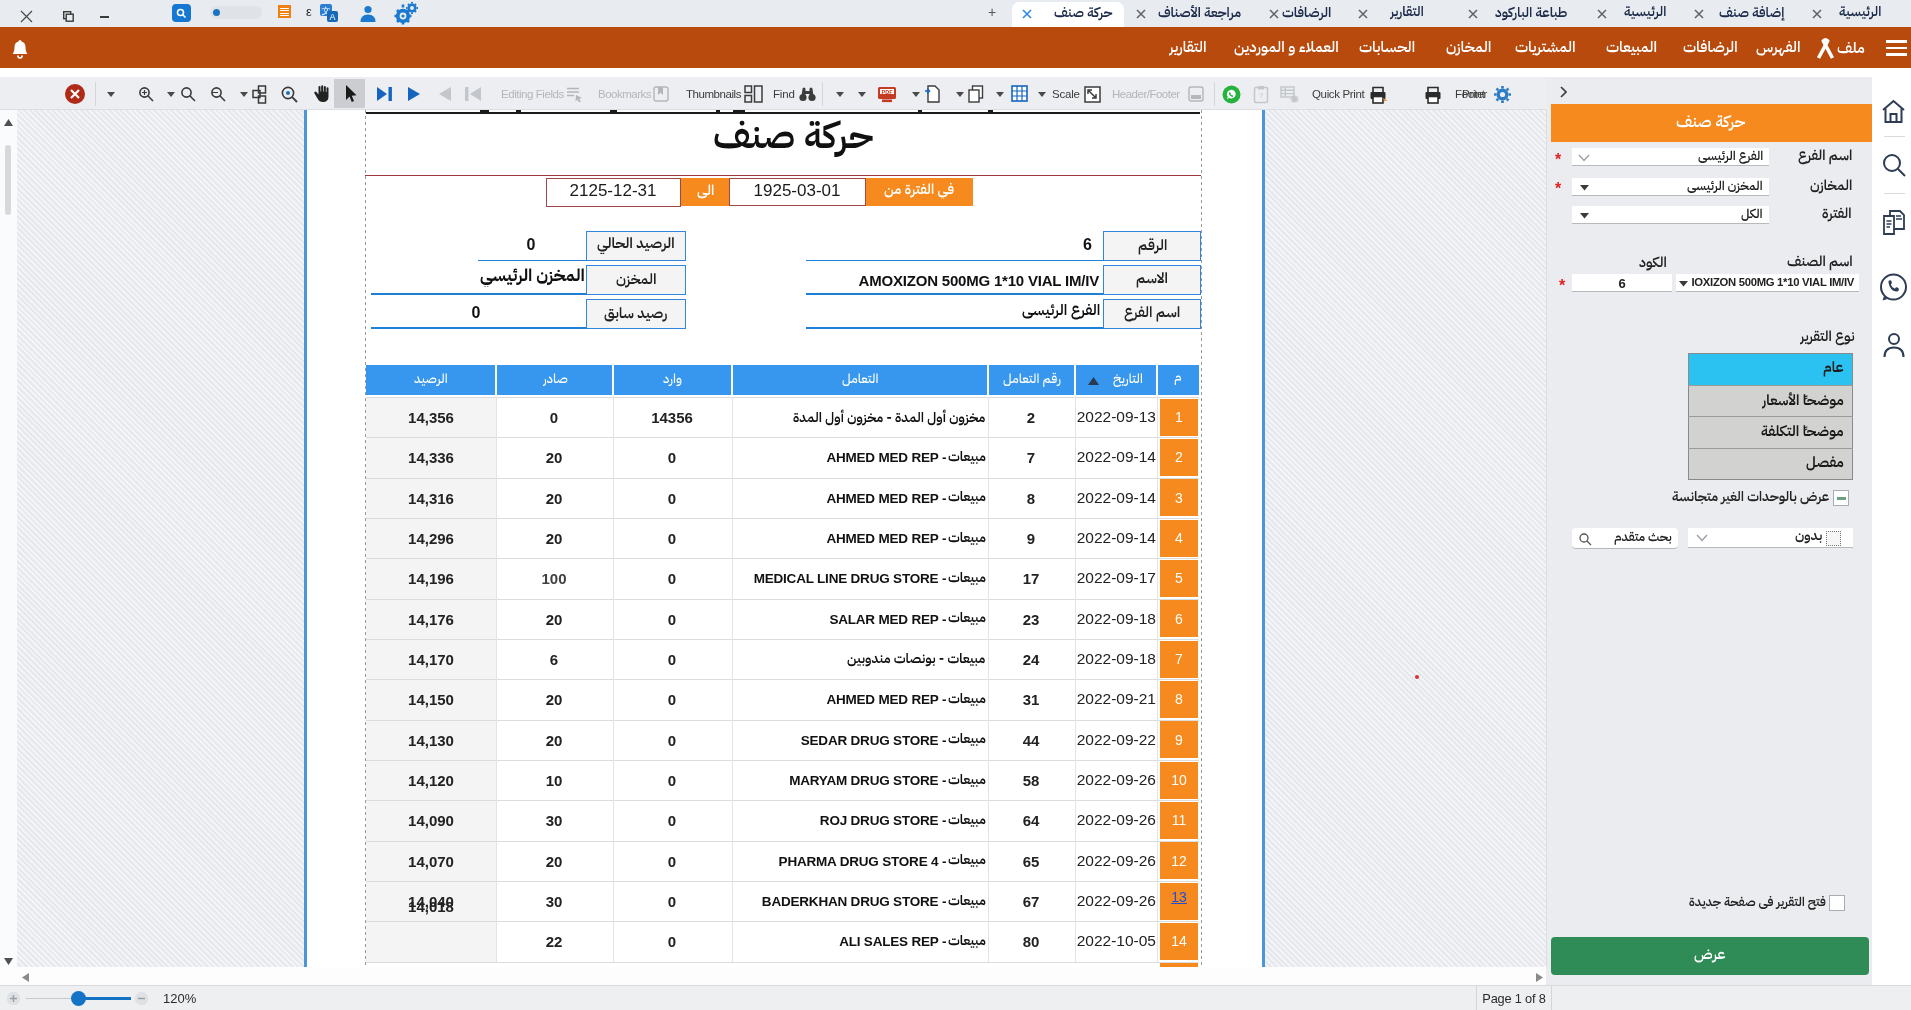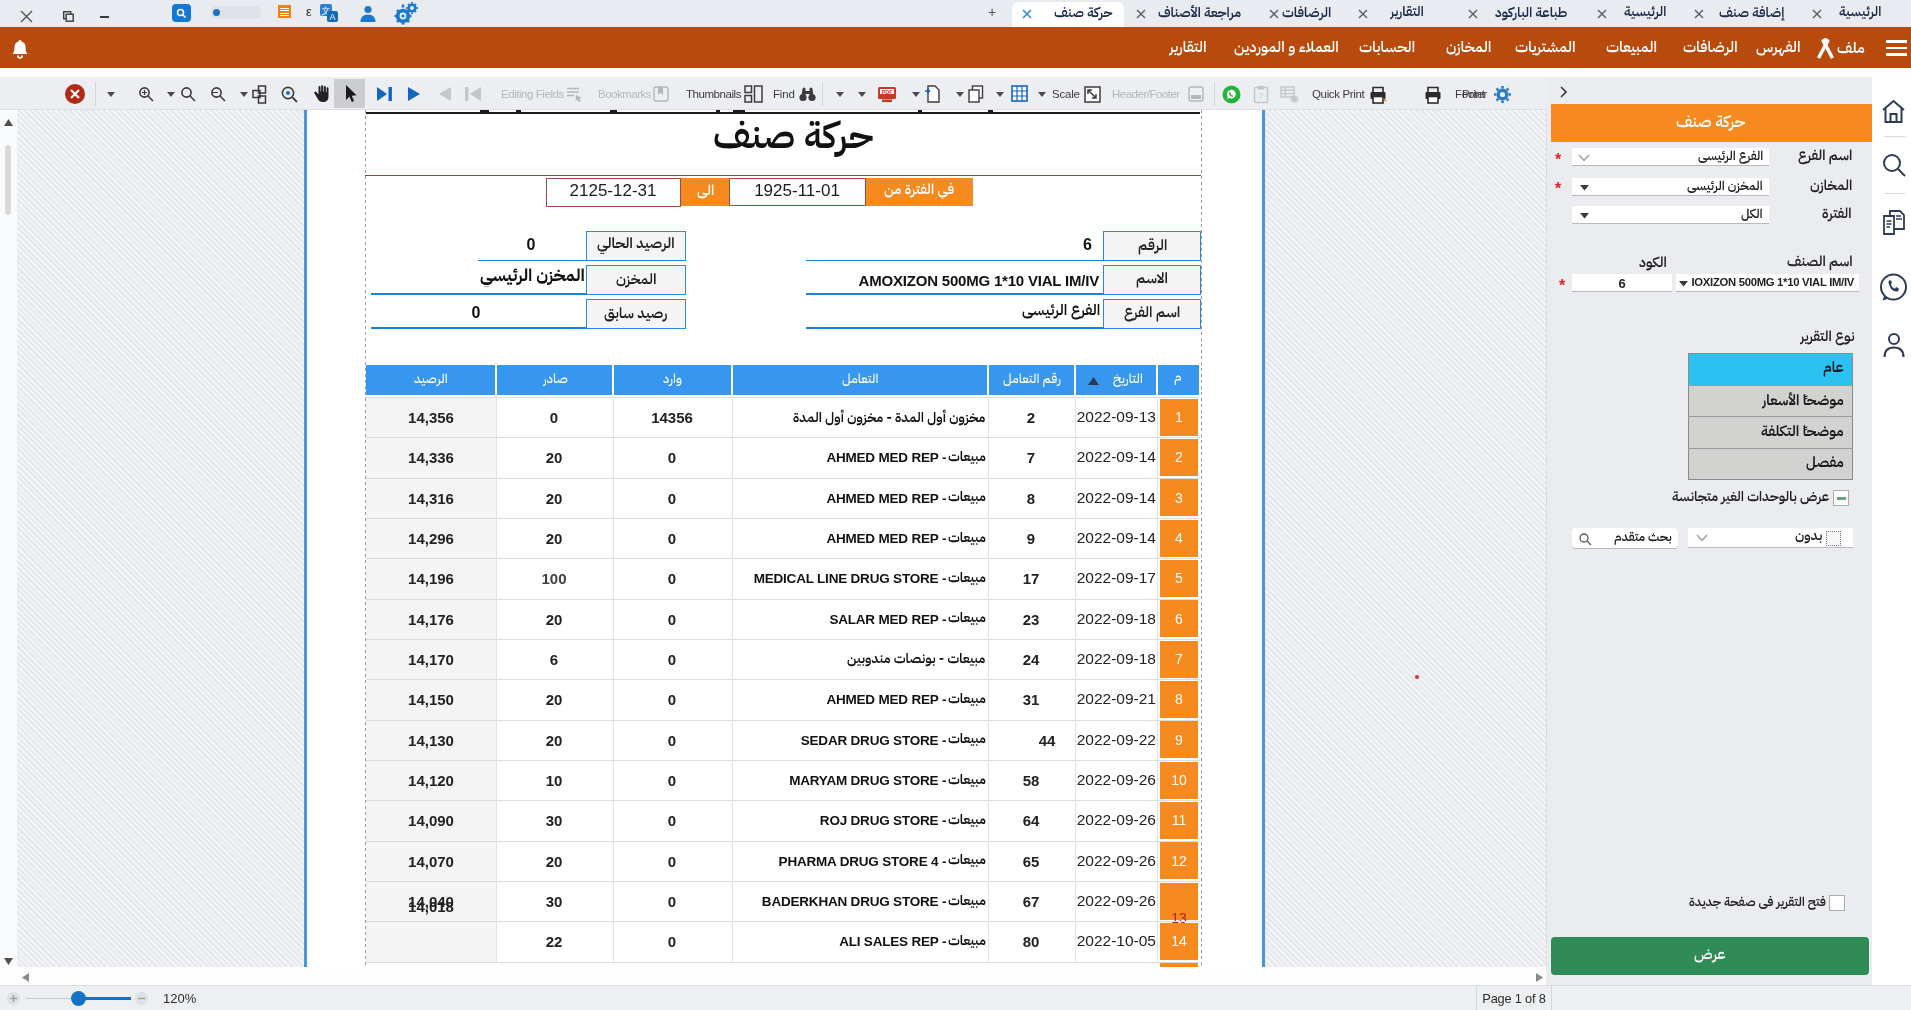--- a/index.html
+++ b/index.html
@@ -396,21 +396,21 @@
     </svg>
   </div>
 <div class="ab" style="left:365px;top:175px;width:836px;height:1.4px;background:#9e3a3e"></div>
 <div class="ab" style="left:866px;top:177.5px;width:107px;height:28px;background:#f68a1e"></div>
 <div class="ab" style="left:883.9px;top:178.5px;">
     <svg width="71" height="20" viewBox="0 0 71 20">
       <path d="M4.7 18.4Q2.7 18.4 1.6 17.4Q0.5 16.4 0.5 14.6Q0.5 14 0.7 13.2Q0.9 12.5 1.2 11.7L2.4 12.1Q2.1 12.7 1.9 13.3Q1.8 13.9 1.8 14.3Q1.8 15.3 2.4 15.8Q3.1 16.4 4.2 16.4H5.2Q6.5 16.4 7.1 15.8Q7.7 15.3 7.7 14.1Q7.7 13.7 7.6 13.2Q7.6 12.7 7.5 12.1L7.2 10.9L8.5 10.6L8.8 11.9Q8.9 12.2 8.9 12.5Q9 12.9 9 13.2H10.3V14.6L9.9 15H9Q8.8 16.7 7.7 17.5Q6.7 18.4 4.7 18.4ZM4.7 10.8Q4.3 10.8 4.1 10.6Q3.9 10.4 3.9 9.9Q3.9 9.5 4.1 9.3Q4.3 9.1 4.7 9.1H4.9Q5.2 9.1 5.5 9.3Q5.7 9.5 5.7 9.9Q5.7 10.4 5.5 10.6Q5.2 10.8 4.9 10.8Z M11.9 14.2Q11.6 14.7 11.1 14.8Q10.7 15 9.9 15V13.5L10.3 13.2Q10.8 13.2 11 13Q11.3 12.8 11.5 12.3L11.9 11.3Q12 10.9 12.2 10.5Q12.5 10.1 12.8 9.9Q13.1 9.6 13.4 9.4Q13.8 9.3 14.3 9.3Q15.5 9.3 16.2 10.3Q16.8 11.3 16.8 13.1V13.6L15.6 15.3ZM12.6 12.5 15.5 13.4V13.1Q15.5 12.1 15.1 11.6Q14.7 11.1 14 11.1Q13.5 11.1 13.2 11.4Q12.9 11.7 12.7 12.2Z M23.9 15.2Q22.5 15.2 21.8 14.4Q21 13.7 21 12.5Q21 11.7 21.4 10.8Q21.8 10 22.7 9.2L23 8.8H24.8L25.1 9.1Q26 9.9 26.3 10.6Q26.7 11.3 26.7 12.2Q26.7 13.6 25.9 14.4Q25.2 15.2 23.9 15.2ZM24 13.3Q24.6 13.3 25 13Q25.4 12.8 25.4 12.3Q25.4 12 25.2 11.7Q24.9 11.3 24.3 10.8L23.7 10.3H23.6L23.2 10.8Q22.7 11.3 22.5 11.6Q22.3 11.9 22.3 12.2Q22.3 12.7 22.7 13Q23.1 13.3 23.7 13.3ZM24.8 7.5Q24.5 7.5 24.3 7.3Q24.1 7.1 24.1 6.7Q24.1 6.2 24.3 6Q24.5 5.8 24.8 5.8H25.1Q25.4 5.8 25.6 6Q25.8 6.2 25.8 6.7Q25.8 7.1 25.6 7.3Q25.4 7.5 25.1 7.5ZM22.7 7.5Q22.4 7.5 22.2 7.3Q22 7.1 22 6.7Q22 6.2 22.2 6Q22.4 5.8 22.7 5.8H23Q23.3 5.8 23.5 6Q23.7 6.2 23.7 6.7Q23.7 7.1 23.5 7.3Q23.3 7.5 23 7.5Z M26.2 16.5H26.8Q28.1 16.5 28.7 15.9Q29.3 15.3 29.2 14.1Q29.2 13.8 29.2 13.4Q29.2 13 29.1 12.6L28.8 10.8L30.2 10.6L30.4 11.8Q30.5 12.6 30.5 13.2H31.8V14.6L31.5 15H30.5Q30.4 15.8 30.2 16.4Q29.9 17 29.4 17.4Q29 17.9 28.3 18.1Q27.6 18.4 26.8 18.4H26.2Z M31.5 13.5 31.8 13.2H32.3Q33.4 13.2 33.4 12.1V10.1H34.8V12.1Q34.8 13.2 35.8 13.2H36.4V14.6L36 15Q34.9 15 34.3 14.6Q33.8 14.2 33.6 13.3H33.5Q33.3 14.2 32.9 14.6Q32.4 15 31.5 15ZM35 8.8Q34.7 8.8 34.5 8.6Q34.2 8.4 34.2 7.9Q34.2 7.5 34.5 7.3Q34.7 7 35 7H35.3Q35.6 7 35.8 7.3Q36 7.5 36 7.9Q36 8.4 35.8 8.6Q35.6 8.8 35.3 8.8ZM32.9 8.8Q32.6 8.8 32.4 8.6Q32.2 8.4 32.2 7.9Q32.2 7.5 32.4 7.3Q32.6 7 32.9 7H33.2Q33.5 7 33.7 7.3Q33.9 7.5 33.9 7.9Q33.9 8.4 33.7 8.6Q33.5 8.8 33.2 8.8Z M36 13.5 36.4 13.2H38L38.1 13.1Q37.5 12.6 37.2 11.9Q36.9 11.3 36.9 10.7Q36.9 10.1 37.1 9.5Q37.3 9 37.7 8.6Q38.1 8.2 38.5 8Q39 7.7 39.6 7.7Q40.2 7.7 40.7 8Q41.2 8.2 41.6 8.6Q41.9 9 42.1 9.5Q42.3 10.1 42.3 10.7Q42.3 11.3 42.1 11.9Q41.8 12.6 41.2 13.1L41.3 13.2H43V14.6L42.6 15H42.4Q41.7 15 41 14.8Q40.3 14.6 39.6 14.2Q39 14.6 38.3 14.8Q37.6 15 36.9 15H36ZM39.6 12.9Q40.4 12.5 40.7 12Q41.1 11.6 41.1 11Q41.1 10.3 40.7 10Q40.3 9.6 39.7 9.6H39.6Q39 9.6 38.6 10Q38.2 10.3 38.2 11Q38.2 11.6 38.5 12Q38.9 12.5 39.6 12.9ZM39.5 6.5Q39.2 6.5 39 6.3Q38.8 6.1 38.8 5.6Q38.8 5.1 39 4.9Q39.2 4.7 39.5 4.7H39.8Q40.1 4.7 40.3 4.9Q40.5 5.1 40.5 5.6Q40.5 6.1 40.3 6.3Q40.1 6.5 39.8 6.5Z M42.6 13.5 43 13.2H43.5Q44.1 13.2 44.3 12.9Q44.5 12.7 44.5 12.2V4.6H46V12.2Q46 13.6 45.4 14.3Q44.9 15 43.5 15H42.6Z M47.8 4.6H49.3V15H47.8Z M58.6 18.4Q57.5 18.4 56.7 18.1Q55.8 17.9 55.2 17.4Q54.6 16.9 54.3 16.2Q54 15.5 54 14.6Q54 14 54.2 13.2Q54.3 12.5 54.7 11.7L55.9 12.1Q55.6 12.7 55.4 13.3Q55.3 13.9 55.3 14.3Q55.3 15.3 56 15.8Q56.8 16.4 58.1 16.4H59.1Q60.5 16.4 61.3 16Q62.1 15.7 62.4 15L59.2 14.5V12.6L60.9 12.9Q61.8 13 62.4 13.1Q63 13.2 63.5 13.2V14L63.8 14.3Q63.8 15.2 63.4 16Q63.1 16.8 62.4 17.3Q61.7 17.8 60.8 18.1Q59.8 18.4 58.6 18.4ZM59.6 21.3Q59.2 21.3 59 21.1Q58.8 20.9 58.8 20.4Q58.8 20 59 19.8Q59.2 19.6 59.6 19.6H59.8Q60.1 19.6 60.3 19.8Q60.6 20 60.6 20.4Q60.6 20.9 60.3 21.1Q60.1 21.3 59.8 21.3ZM57.5 21.3Q57.1 21.3 56.9 21.1Q56.7 20.9 56.7 20.4Q56.7 20 56.9 19.8Q57.1 19.6 57.5 19.6H57.7Q58 19.6 58.3 19.8Q58.5 20 58.5 20.4Q58.5 20.9 58.3 21.1Q58 21.3 57.7 21.3Z M63.2 13.5 63.5 13.2H66.2Q67.3 13.2 67.8 12.9Q68.3 12.6 68.3 11.7V11.2H68.3Q68.1 11.7 67.6 12Q67.1 12.2 66.4 12.2Q65.3 12.2 64.7 11.6Q64 11.1 64 10Q64 9.3 64.3 8.7Q64.5 8.1 64.8 7.7Q65.2 7.2 65.7 7Q66.2 6.7 66.8 6.7Q68.2 6.7 68.9 7.8Q69.6 9 69.6 10.9Q69.6 12.1 69.4 12.9Q69.2 13.7 68.8 14.2Q68.4 14.6 67.8 14.8Q67.1 15 66.2 15H63.2ZM66.8 10.6Q67.4 10.6 67.8 10.5Q68.1 10.5 68.3 10.3Q68.3 9.5 67.8 9Q67.4 8.6 66.7 8.6Q66.1 8.6 65.7 8.9Q65.3 9.2 65.3 9.8Q65.3 10.2 65.6 10.4Q66 10.6 66.5 10.6ZM66.7 5.4Q66.4 5.4 66.2 5.2Q65.9 5 65.9 4.6Q65.9 4.1 66.2 3.9Q66.4 3.7 66.7 3.7H66.9Q67.3 3.7 67.5 3.9Q67.7 4.1 67.7 4.6Q67.7 5 67.5 5.2Q67.3 5.4 66.9 5.4Z" fill="#ffffff"></path>
     </svg>
   </div>
 <div class="ab" style="left:729px;top:177.5px;width:137px;height:28px;background:#fff;border:1px solid #a04848"></div>
-<div class="ab" style="left:797px;top:191px;transform:translate(-50%,-50%);font:400 17px 'Liberation Sans', sans-serif;color:#1a1a1a;white-space:nowrap;">1925-11-01</div>
+<div class="ab" style="left:797px;top:191px;transform:translate(-50%,-50%);font:400 17px 'Liberation Sans', sans-serif;color:#1a1a1a;white-space:nowrap;">1925-03-01</div>
 <div class="ab" style="left:681px;top:177.5px;width:48px;height:28px;background:#f68a1e"></div>
 <div class="ab" style="left:696.6px;top:179.5px;">
     <svg width="18" height="20" viewBox="0 0 18 20">
       <path d="M5.1 18.4Q4 18.4 3.2 18.1Q2.3 17.9 1.7 17.4Q1.1 16.9 0.8 16.2Q0.5 15.5 0.5 14.6Q0.5 14 0.7 13.2Q0.9 12.5 1.2 11.7L2.4 12.1Q2.1 12.7 1.9 13.3Q1.8 13.9 1.8 14.3Q1.8 15.3 2.5 15.8Q3.3 16.4 4.6 16.4H5.7Q7 16.4 7.8 16Q8.6 15.7 8.9 15L5.7 14.5V12.6L7.4 12.9Q8.3 13 8.9 13.1Q9.5 13.2 10.1 13.2V14L10.3 14.3Q10.3 15.2 9.9 16Q9.6 16.8 8.9 17.3Q8.2 17.8 7.3 18.1Q6.3 18.4 5.1 18.4Z M9.7 13.5 10.1 13.2H10.6Q11.2 13.2 11.4 12.9Q11.6 12.7 11.6 12.2V4.6H13.1V12.2Q13.1 13.6 12.5 14.3Q12 15 10.6 15H9.7Z M14.9 4.6H16.4V15H14.9Z" fill="#ffffff"></path>
     </svg>
   </div>
 <div class="ab" style="left:546px;top:177.5px;width:135px;height:29.5px;background:#fff;border:1px solid #a04848"></div>
 <div class="ab" style="left:613px;top:191px;transform:translate(-50%,-50%);font:400 17px 'Liberation Sans', sans-serif;color:#1a1a1a;white-space:nowrap;">2125-12-31</div>
 <div class="ab" style="left:1103px;top:231px;width:98px;height:30px;background:#f3f4f3;border:1.4px solid #2f86dc"></div>
 <div class="ab" style="left:1137.5px;top:234.6px;">
@@ -632,21 +632,21 @@
   </div>
 <div class="ab" style="right:964.8145px;top:699.4749999999999px;transform:translateY(-50%);font:700 13.5px 'Liberation Sans', sans-serif;color:#111;white-space:nowrap;letter-spacing:-0.2px;">AHMED MED REP - </div>
 <div class="ab" style="left:366px;top:719.6px;width:833px;height:1px;background:#dcdcdc"></div>
 <div class="ab" style="left:366px;top:720.6px;width:130px;height:39.3px;background:#f4f4f4"></div>
 <div class="ab" style="left:1160px;top:721.1px;width:38px;height:37.3px;background:#f68a1e"></div>
 <div class="ab" style="left:1179px;top:739.805px;transform:translate(-50%,-50%);font:400 14px 'Liberation Sans', sans-serif;color:#fff;white-space:nowrap;">9</div>
 <div class="ab" style="left:431px;top:739.805px;transform:translate(-50%,-50%);font:700 15px 'Liberation Sans', sans-serif;color:#222;white-space:nowrap;">14,130</div>
 <div class="ab" style="left:554px;top:739.805px;transform:translate(-50%,-50%);font:700 15px 'Liberation Sans', sans-serif;color:#222;white-space:nowrap;">20</div>
 <div class="ab" style="left:672px;top:739.805px;transform:translate(-50%,-50%);font:700 15px 'Liberation Sans', sans-serif;color:#222;white-space:nowrap;">0</div>
 <div class="ab" style="right:755px;top:739.805px;transform:translateY(-50%);font:400 15.5px 'Liberation Sans', sans-serif;color:#222;white-space:nowrap;">2022-09-22</div>
-<div class="ab" style="left:1031px;top:739.805px;transform:translate(-50%,-50%);font:700 15px 'Liberation Sans', sans-serif;color:#222;white-space:nowrap;margin-left:16px;">44</div>
+<div class="ab" style="left:1031px;top:739.805px;transform:translate(-50%,-50%);font:700 15px 'Liberation Sans', sans-serif;color:#222;white-space:nowrap;">44</div>
 <div class="ab" style="left:947.6px;top:729.4px">
     <svg width="38" height="19" viewBox="0 0 38 19">
       <path d="M5.8 14.2Q4.3 14.2 3.3 14Q2.3 13.9 1.7 13.5Q1.1 13.1 0.8 12.6Q0.6 12 0.6 11.1Q0.6 10.6 0.7 10Q0.8 9.3 1.1 8.7L2.3 9Q2 9.5 1.9 10Q1.8 10.4 1.8 10.8Q1.8 11.2 1.9 11.5Q2.1 11.7 2.5 11.9Q2.8 12.1 3.4 12.2Q4 12.2 4.9 12.2H6.8Q7.7 12.2 8.3 12.2Q8.9 12.1 9.3 12Q9.7 11.9 9.8 11.7Q10 11.6 10 11.3Q10 11.1 10 10.8Q9.9 10.4 9.8 9.9L9.6 8.7L10.9 8.5L11.1 9.7Q11.2 10.1 11.2 10.6Q11.3 11 11.3 11.3Q11.3 12.1 11 12.7Q10.8 13.2 10.1 13.6Q9.5 13.9 8.5 14Q7.4 14.2 5.8 14.2ZM6.7 9.1Q6.4 9.1 6.2 8.9Q6 8.7 6 8.2Q6 7.8 6.2 7.6Q6.4 7.4 6.7 7.4H7Q7.3 7.4 7.5 7.6Q7.7 7.8 7.7 8.2Q7.7 8.7 7.5 8.9Q7.3 9.1 7 9.1ZM4.7 9.1Q4.4 9.1 4.2 8.9Q4 8.7 4 8.2Q4 7.8 4.2 7.6Q4.4 7.4 4.7 7.4H5Q5.3 7.4 5.5 7.6Q5.7 7.8 5.7 8.2Q5.7 8.7 5.5 8.9Q5.3 9.1 5 9.1Z M15.2 14Q13.9 14 13.2 13.4Q12.6 12.8 12.6 11.4V4H14.1V11.2Q14.1 11.8 14.3 12Q14.6 12.2 15.2 12.2H15.6V13.6L15.2 14Z M15.2 12.6 15.6 12.2H17.5L17.6 12.2L16.1 10.3V8.5Q16.7 8.2 17.5 8Q18.2 7.9 18.9 7.9Q21.8 7.9 21.8 10Q21.8 10.4 21.7 10.7Q21.7 10.9 21.5 11.2Q21.3 11.4 21.1 11.7Q20.8 11.9 20.5 12.2L20.5 12.2H22.3V13.6L22 14H21.6Q20.9 14 20.2 13.8Q19.5 13.7 19 13.3Q18.4 13.7 17.8 13.8Q17.1 14 16.5 14H15.2ZM17.3 9.9 19.1 12 19.7 11.5Q19.9 11.3 20.1 11.2Q20.3 11.1 20.4 10.9Q20.5 10.8 20.5 10.7Q20.6 10.6 20.6 10.4Q20.6 10 20.2 9.8Q19.8 9.6 18.9 9.6Q18.5 9.6 18.1 9.7Q17.6 9.7 17.3 9.8Z M22 12.6 22.3 12.2H22.7Q23.8 12.2 23.8 11.2V9.2H25.2V11.2Q25.2 12.2 26.2 12.2H26.7V13.6L26.3 14Q25.3 14 24.7 13.6Q24.2 13.2 24 12.3H23.9Q23.7 13.2 23.3 13.6Q22.8 14 22 14ZM25.4 16.8Q25.1 16.8 24.9 16.6Q24.7 16.4 24.7 16Q24.7 15.6 24.9 15.4Q25.1 15.2 25.4 15.2H25.6Q25.9 15.2 26.2 15.4Q26.4 15.6 26.4 16Q26.4 16.4 26.2 16.6Q25.9 16.8 25.6 16.8ZM23.4 16.8Q23.1 16.8 22.8 16.6Q22.6 16.4 22.6 16Q22.6 15.6 22.8 15.4Q23.1 15.2 23.4 15.2H23.6Q23.9 15.2 24.1 15.4Q24.4 15.6 24.4 16Q24.4 16.4 24.1 16.6Q23.9 16.8 23.6 16.8Z M26.3 12.6 26.7 12.2H27.1Q28.2 12.2 28.2 11.2V9.2H29.5V11.2Q29.5 12.2 30.6 12.2H31.1V13.6L30.7 14Q29.7 14 29.1 13.6Q28.6 13.2 28.4 12.3H28.3Q28.1 13.2 27.7 13.6Q27.2 14 26.3 14ZM28.8 16.8Q28.4 16.8 28.2 16.6Q28 16.4 28 16Q28 15.6 28.2 15.4Q28.4 15.2 28.8 15.2H29Q29.3 15.2 29.5 15.4Q29.7 15.6 29.7 16Q29.7 16.4 29.5 16.6Q29.3 16.8 29 16.8Z M32.6 13.2Q32.3 13.7 31.9 13.8Q31.4 14 30.7 14V12.6L31.1 12.2Q31.6 12.2 31.8 12Q32 11.9 32.2 11.4L32.6 10.4Q32.8 10 33 9.7Q33.2 9.3 33.5 9Q33.8 8.8 34.1 8.6Q34.5 8.5 35 8.5Q36.1 8.5 36.7 9.5Q37.4 10.4 37.4 12.1V12.6L36.2 14.3ZM33.3 11.6 36.1 12.4V12.1Q36.1 11.2 35.7 10.8Q35.3 10.3 34.7 10.3Q34.2 10.3 33.9 10.5Q33.6 10.8 33.4 11.3Z" fill="#111111"></path>
     </svg>
   </div>
 <div class="ab" style="right:964.8145px;top:739.805px;transform:translateY(-50%);font:700 13.5px 'Liberation Sans', sans-serif;color:#111;white-space:nowrap;letter-spacing:-0.2px;">SEDAR DRUG STORE - </div>
 <div class="ab" style="left:366px;top:760.0px;width:833px;height:1px;background:#dcdcdc"></div>
 <div class="ab" style="left:366px;top:761.0px;width:130px;height:39.3px;background:#f4f4f4"></div>
 <div class="ab" style="left:1160px;top:761.5px;width:38px;height:37.3px;background:#f68a1e"></div>
 <div class="ab" style="left:1179px;top:780.135px;transform:translate(-50%,-50%);font:400 14px 'Liberation Sans', sans-serif;color:#fff;white-space:nowrap;">10</div>
@@ -687,21 +687,21 @@
 <div class="ab" style="left:1031px;top:860.795px;transform:translate(-50%,-50%);font:700 15px 'Liberation Sans', sans-serif;color:#222;white-space:nowrap;">65</div>
 <div class="ab" style="left:947.6px;top:850.4px">
     <svg width="38" height="19" viewBox="0 0 38 19">
       <path d="M5.8 14.2Q4.3 14.2 3.3 14Q2.3 13.9 1.7 13.5Q1.1 13.1 0.8 12.6Q0.6 12 0.6 11.1Q0.6 10.6 0.7 10Q0.8 9.3 1.1 8.7L2.3 9Q2 9.5 1.9 10Q1.8 10.4 1.8 10.8Q1.8 11.2 1.9 11.5Q2.1 11.7 2.5 11.9Q2.8 12.1 3.4 12.2Q4 12.2 4.9 12.2H6.8Q7.7 12.2 8.3 12.2Q8.9 12.1 9.3 12Q9.7 11.9 9.8 11.7Q10 11.6 10 11.3Q10 11.1 10 10.8Q9.9 10.4 9.8 9.9L9.6 8.7L10.9 8.5L11.1 9.7Q11.2 10.1 11.2 10.6Q11.3 11 11.3 11.3Q11.3 12.1 11 12.7Q10.8 13.2 10.1 13.6Q9.5 13.9 8.5 14Q7.4 14.2 5.8 14.2ZM6.7 9.1Q6.4 9.1 6.2 8.9Q6 8.7 6 8.2Q6 7.8 6.2 7.6Q6.4 7.4 6.7 7.4H7Q7.3 7.4 7.5 7.6Q7.7 7.8 7.7 8.2Q7.7 8.7 7.5 8.9Q7.3 9.1 7 9.1ZM4.7 9.1Q4.4 9.1 4.2 8.9Q4 8.7 4 8.2Q4 7.8 4.2 7.6Q4.4 7.4 4.7 7.4H5Q5.3 7.4 5.5 7.6Q5.7 7.8 5.7 8.2Q5.7 8.7 5.5 8.9Q5.3 9.1 5 9.1Z M15.2 14Q13.9 14 13.2 13.4Q12.6 12.8 12.6 11.4V4H14.1V11.2Q14.1 11.8 14.3 12Q14.6 12.2 15.2 12.2H15.6V13.6L15.2 14Z M15.2 12.6 15.6 12.2H17.5L17.6 12.2L16.1 10.3V8.5Q16.7 8.2 17.5 8Q18.2 7.9 18.9 7.9Q21.8 7.9 21.8 10Q21.8 10.4 21.7 10.7Q21.7 10.9 21.5 11.2Q21.3 11.4 21.1 11.7Q20.8 11.9 20.5 12.2L20.5 12.2H22.3V13.6L22 14H21.6Q20.9 14 20.2 13.8Q19.5 13.7 19 13.3Q18.4 13.7 17.8 13.8Q17.1 14 16.5 14H15.2ZM17.3 9.9 19.1 12 19.7 11.5Q19.9 11.3 20.1 11.2Q20.3 11.1 20.4 10.9Q20.5 10.8 20.5 10.7Q20.6 10.6 20.6 10.4Q20.6 10 20.2 9.8Q19.8 9.6 18.9 9.6Q18.5 9.6 18.1 9.7Q17.6 9.7 17.3 9.8Z M22 12.6 22.3 12.2H22.7Q23.8 12.2 23.8 11.2V9.2H25.2V11.2Q25.2 12.2 26.2 12.2H26.7V13.6L26.3 14Q25.3 14 24.7 13.6Q24.2 13.2 24 12.3H23.9Q23.7 13.2 23.3 13.6Q22.8 14 22 14ZM25.4 16.8Q25.1 16.8 24.9 16.6Q24.7 16.4 24.7 16Q24.7 15.6 24.9 15.4Q25.1 15.2 25.4 15.2H25.6Q25.9 15.2 26.2 15.4Q26.4 15.6 26.4 16Q26.4 16.4 26.2 16.6Q25.9 16.8 25.6 16.8ZM23.4 16.8Q23.1 16.8 22.8 16.6Q22.6 16.4 22.6 16Q22.6 15.6 22.8 15.4Q23.1 15.2 23.4 15.2H23.6Q23.9 15.2 24.1 15.4Q24.4 15.6 24.4 16Q24.4 16.4 24.1 16.6Q23.9 16.8 23.6 16.8Z M26.3 12.6 26.7 12.2H27.1Q28.2 12.2 28.2 11.2V9.2H29.5V11.2Q29.5 12.2 30.6 12.2H31.1V13.6L30.7 14Q29.7 14 29.1 13.6Q28.6 13.2 28.4 12.3H28.3Q28.1 13.2 27.7 13.6Q27.2 14 26.3 14ZM28.8 16.8Q28.4 16.8 28.2 16.6Q28 16.4 28 16Q28 15.6 28.2 15.4Q28.4 15.2 28.8 15.2H29Q29.3 15.2 29.5 15.4Q29.7 15.6 29.7 16Q29.7 16.4 29.5 16.6Q29.3 16.8 29 16.8Z M32.6 13.2Q32.3 13.7 31.9 13.8Q31.4 14 30.7 14V12.6L31.1 12.2Q31.6 12.2 31.8 12Q32 11.9 32.2 11.4L32.6 10.4Q32.8 10 33 9.7Q33.2 9.3 33.5 9Q33.8 8.8 34.1 8.6Q34.5 8.5 35 8.5Q36.1 8.5 36.7 9.5Q37.4 10.4 37.4 12.1V12.6L36.2 14.3ZM33.3 11.6 36.1 12.4V12.1Q36.1 11.2 35.7 10.8Q35.3 10.3 34.7 10.3Q34.2 10.3 33.9 10.5Q33.6 10.8 33.4 11.3Z" fill="#111111"></path>
     </svg>
   </div>
 <div class="ab" style="right:964.8145px;top:860.795px;transform:translateY(-50%);font:700 13.5px 'Liberation Sans', sans-serif;color:#111;white-space:nowrap;letter-spacing:-0.2px;">PHARMA DRUG STORE 4 - </div>
 <div class="ab" style="left:366px;top:881.0px;width:833px;height:1px;background:#dcdcdc"></div>
 <div class="ab" style="left:366px;top:882.0px;width:130px;height:39.3px;background:#f4f4f4"></div>
 <div class="ab" style="left:1160px;top:882.5px;width:38px;height:37.3px;background:#f68a1e"></div>
-<div class="ab" style="left:1179px;top:918px;transform:translate(-50%,-50%);font:400 14px 'Liberation Sans', sans-serif;color:#b91c1c;white-space:nowrap;text-decoration:underline;">13</div>
+<div class="ab" style="left:1179px;top:897px;transform:translate(-50%,-50%);font:400 14px 'Liberation Sans', sans-serif;color:#1d4ed8;white-space:nowrap;text-decoration:underline;">13</div>
 <div class="ab" style="left:431px;top:901.125px;transform:translate(-50%,-50%);font:700 15px 'Liberation Sans', sans-serif;color:#222;white-space:nowrap;">14,040</div>
 <div class="ab" style="left:554px;top:901.125px;transform:translate(-50%,-50%);font:700 15px 'Liberation Sans', sans-serif;color:#222;white-space:nowrap;">30</div>
 <div class="ab" style="left:672px;top:901.125px;transform:translate(-50%,-50%);font:700 15px 'Liberation Sans', sans-serif;color:#222;white-space:nowrap;">0</div>
 <div class="ab" style="right:755px;top:901.125px;transform:translateY(-50%);font:400 15.5px 'Liberation Sans', sans-serif;color:#222;white-space:nowrap;">2022-09-26</div>
 <div class="ab" style="left:1031px;top:901.125px;transform:translate(-50%,-50%);font:700 15px 'Liberation Sans', sans-serif;color:#222;white-space:nowrap;">67</div>
 <div class="ab" style="left:947.6px;top:890.7px">
     <svg width="38" height="19" viewBox="0 0 38 19">
       <path d="M5.8 14.2Q4.3 14.2 3.3 14Q2.3 13.9 1.7 13.5Q1.1 13.1 0.8 12.6Q0.6 12 0.6 11.1Q0.6 10.6 0.7 10Q0.8 9.3 1.1 8.7L2.3 9Q2 9.5 1.9 10Q1.8 10.4 1.8 10.8Q1.8 11.2 1.9 11.5Q2.1 11.7 2.5 11.9Q2.8 12.1 3.4 12.2Q4 12.2 4.9 12.2H6.8Q7.7 12.2 8.3 12.2Q8.9 12.1 9.3 12Q9.7 11.9 9.8 11.7Q10 11.6 10 11.3Q10 11.1 10 10.8Q9.9 10.4 9.8 9.9L9.6 8.7L10.9 8.5L11.1 9.7Q11.2 10.1 11.2 10.6Q11.3 11 11.3 11.3Q11.3 12.1 11 12.7Q10.8 13.2 10.1 13.6Q9.5 13.9 8.5 14Q7.4 14.2 5.8 14.2ZM6.7 9.1Q6.4 9.1 6.2 8.9Q6 8.7 6 8.2Q6 7.8 6.2 7.6Q6.4 7.4 6.7 7.4H7Q7.3 7.4 7.5 7.6Q7.7 7.8 7.7 8.2Q7.7 8.7 7.5 8.9Q7.3 9.1 7 9.1ZM4.7 9.1Q4.4 9.1 4.2 8.9Q4 8.7 4 8.2Q4 7.8 4.2 7.6Q4.4 7.4 4.7 7.4H5Q5.3 7.4 5.5 7.6Q5.7 7.8 5.7 8.2Q5.7 8.7 5.5 8.9Q5.3 9.1 5 9.1Z M15.2 14Q13.9 14 13.2 13.4Q12.6 12.8 12.6 11.4V4H14.1V11.2Q14.1 11.8 14.3 12Q14.6 12.2 15.2 12.2H15.6V13.6L15.2 14Z M15.2 12.6 15.6 12.2H17.5L17.6 12.2L16.1 10.3V8.5Q16.7 8.2 17.5 8Q18.2 7.9 18.9 7.9Q21.8 7.9 21.8 10Q21.8 10.4 21.7 10.7Q21.7 10.9 21.5 11.2Q21.3 11.4 21.1 11.7Q20.8 11.9 20.5 12.2L20.5 12.2H22.3V13.6L22 14H21.6Q20.9 14 20.2 13.8Q19.5 13.7 19 13.3Q18.4 13.7 17.8 13.8Q17.1 14 16.5 14H15.2ZM17.3 9.9 19.1 12 19.7 11.5Q19.9 11.3 20.1 11.2Q20.3 11.1 20.4 10.9Q20.5 10.8 20.5 10.7Q20.6 10.6 20.6 10.4Q20.6 10 20.2 9.8Q19.8 9.6 18.9 9.6Q18.5 9.6 18.1 9.7Q17.6 9.7 17.3 9.8Z M22 12.6 22.3 12.2H22.7Q23.8 12.2 23.8 11.2V9.2H25.2V11.2Q25.2 12.2 26.2 12.2H26.7V13.6L26.3 14Q25.3 14 24.7 13.6Q24.2 13.2 24 12.3H23.9Q23.7 13.2 23.3 13.6Q22.8 14 22 14ZM25.4 16.8Q25.1 16.8 24.9 16.6Q24.7 16.4 24.7 16Q24.7 15.6 24.9 15.4Q25.1 15.2 25.4 15.2H25.6Q25.9 15.2 26.2 15.4Q26.4 15.6 26.4 16Q26.4 16.4 26.2 16.6Q25.9 16.8 25.6 16.8ZM23.4 16.8Q23.1 16.8 22.8 16.6Q22.6 16.4 22.6 16Q22.6 15.6 22.8 15.4Q23.1 15.2 23.4 15.2H23.6Q23.9 15.2 24.1 15.4Q24.4 15.6 24.4 16Q24.4 16.4 24.1 16.6Q23.9 16.8 23.6 16.8Z M26.3 12.6 26.7 12.2H27.1Q28.2 12.2 28.2 11.2V9.2H29.5V11.2Q29.5 12.2 30.6 12.2H31.1V13.6L30.7 14Q29.7 14 29.1 13.6Q28.6 13.2 28.4 12.3H28.3Q28.1 13.2 27.7 13.6Q27.2 14 26.3 14ZM28.8 16.8Q28.4 16.8 28.2 16.6Q28 16.4 28 16Q28 15.6 28.2 15.4Q28.4 15.2 28.8 15.2H29Q29.3 15.2 29.5 15.4Q29.7 15.6 29.7 16Q29.7 16.4 29.5 16.6Q29.3 16.8 29 16.8Z M32.6 13.2Q32.3 13.7 31.9 13.8Q31.4 14 30.7 14V12.6L31.1 12.2Q31.6 12.2 31.8 12Q32 11.9 32.2 11.4L32.6 10.4Q32.8 10 33 9.7Q33.2 9.3 33.5 9Q33.8 8.8 34.1 8.6Q34.5 8.5 35 8.5Q36.1 8.5 36.7 9.5Q37.4 10.4 37.4 12.1V12.6L36.2 14.3ZM33.3 11.6 36.1 12.4V12.1Q36.1 11.2 35.7 10.8Q35.3 10.3 34.7 10.3Q34.2 10.3 33.9 10.5Q33.6 10.8 33.4 11.3Z" fill="#111111"></path>
     </svg>
   </div>

